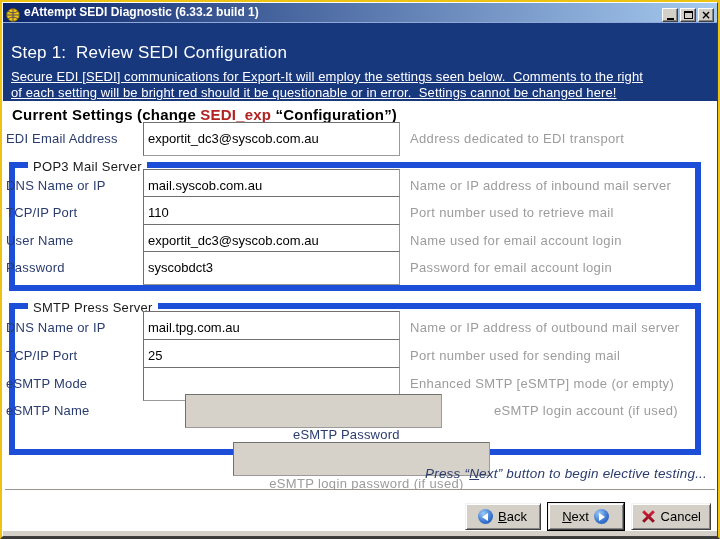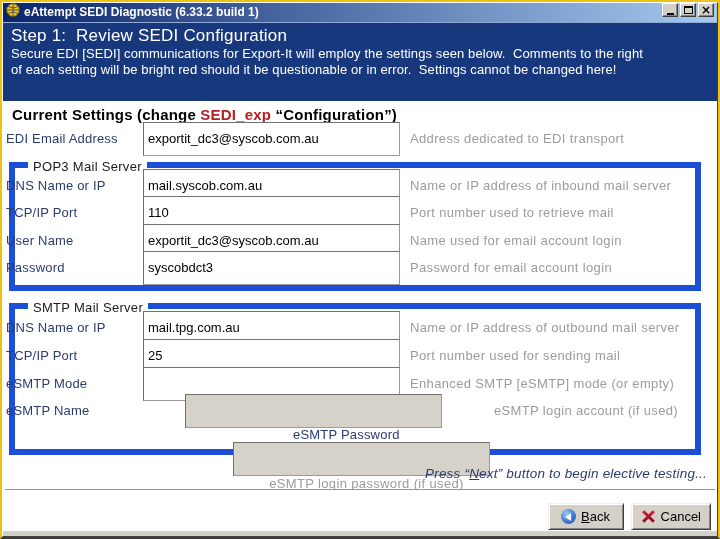--- a/index.html
+++ b/index.html
@@ -19,21 +19,21 @@
     position:absolute; inset:0;
     border:1px solid;
     border-color:#FFFFFF #404040 #404040 #FFFFFF;
     background:#D4D0C8;
     display:flex; flex-direction:column;
   }
   
   .titlebar {
     height:19px; flex:0 0 19px;
     background:linear-gradient(to right,#0A246A,#A6CAF0);
-    display:flex; align-items:flex-start; padding:0 2px 0 3px; gap:4px;
+    display:flex; align-items:flex-end; padding:0 2px 0 3px; gap:4px;
   }
   .app-icon { width:14px; height:14px; display:block; }
   .win-title {
     color:#fff; font-weight:bold; font-size:12px; flex:1;
     white-space:pre; overflow:hidden; line-height:19px;
   }
   .winbtns { display:flex; gap:2px; padding-right:1px; }
   .wbtn {
     width:16px; height:14px; background:#D4D0C8;
     border:1px solid; border-color:#FFFFFF #404040 #404040 #FFFFFF;
@@ -41,24 +41,24 @@
     display:flex; align-items:center; justify-content:center;
   }
   .glyph-min { width:7px; height:2px; background:#000; margin-top:7px; }
   .glyph-max { width:9px; height:8px; border:1px solid #000; border-top-width:2px; }
   .glyph-close { font-size:12px; font-weight:bold; color:#000; line-height:10px; font-family:"DejaVu Sans",sans-serif; }
   
   .header {
     height:79px; flex:0 0 79px;
     background:#18387E;
     border-top:1px solid #8FA8D8;
-    color:#fff; padding:3px 8px 0 8px;
+    color:#fff; padding:20px 8px 0 8px;
   }
   .h-title { font-size:17px; white-space:pre; letter-spacing:.2px; }
-  .h-desc  { font-size:13px; margin-top:0; line-height:16px; white-space:pre-wrap; letter-spacing:.1px; }
+  .h-desc  { font-size:13px; margin-top:6px; line-height:16px; white-space:pre-wrap; letter-spacing:.1px;text-decoration:underline; }
   
   .content {
     flex:1 1 auto; background:#fff; position:relative; margin-bottom:5px;
   }
   .cs-heading {
     position:absolute; top:5px; left:9px;
     font-size:15px; font-weight:bold; color:#000; white-space:pre; letter-spacing:.2px;
   }
   .cs-heading .cfg { color:#B22222;margin-top:40px; }
   .row { position:absolute; left:3px; right:0; height:23px; display:flex; align-items:center; }
@@ -181,21 +181,21 @@
       <input type="text" value="exportit_dc3@syscob.com.au" style="">
       <span class="comment">Name used for email account login</span>
     </div>
     <div class="row" style="top:155px;">
       <label>Password</label>
       <input type="text" value="syscobdct3" style="">
       <span class="comment">Password for email account login</span>
     </div>
 
     <div class="gbox smtpbox">
-      <span class="legend">SMTP Mail Server</span>
+      <span class="legend">SMTP Press Server</span>
     </div>
     <div class="row" style="top:215px;">
       <label>DNS Name or IP</label>
       <input type="text" value="mail.tpg.com.au" style="">
       <span class="comment">Name or IP address of outbound mail server</span>
     </div>
     <div class="row" style="top:243px;">
       <label>TCP/IP Port</label>
       <input type="text" value="25" style="">
       <span class="comment">Port number used for sending mail</span>
@@ -220,20 +220,26 @@
 
     <div class="divider"></div>
 
     <div class="btnbar">
       <button class="btn">
         <span class="arrow-circle">
               <span class="tri-left"></span>
             </span>
         <span><span class="u">B</span><span>ack</span></span>
       </button>
+      <button class="btn default">
+        <span><span class="u">N</span><span>ext</span></span>
+        <span class="arrow-circle">
+              <span class="tri-right"></span>
+            </span>
+      </button>
       <button class="btn">
         <span class="xicon"></span>
         <span>Cancel</span>
       </button>
     </div>
 
   </div>
 
 </div>
 </div>

